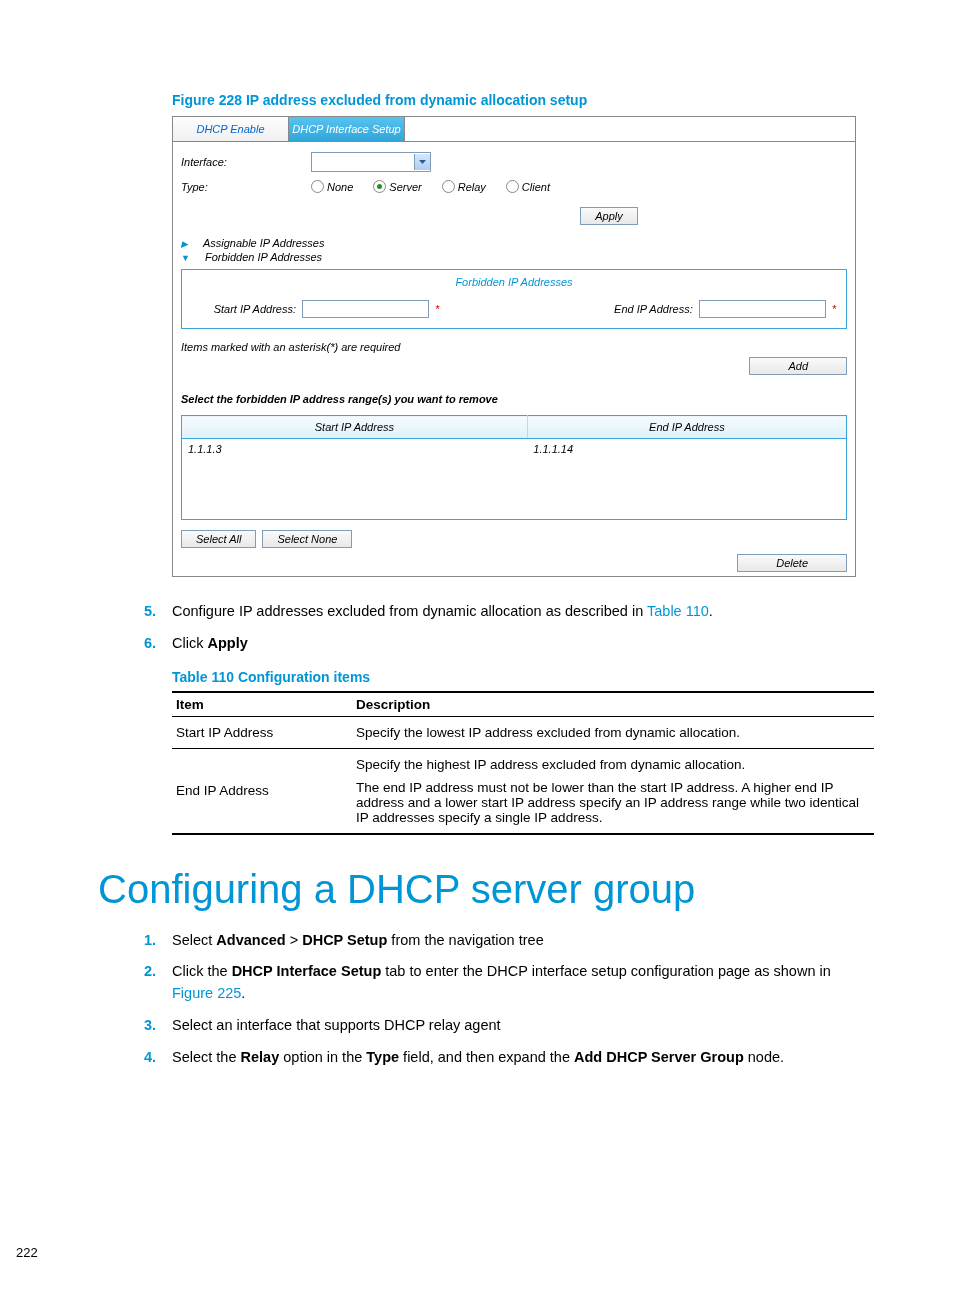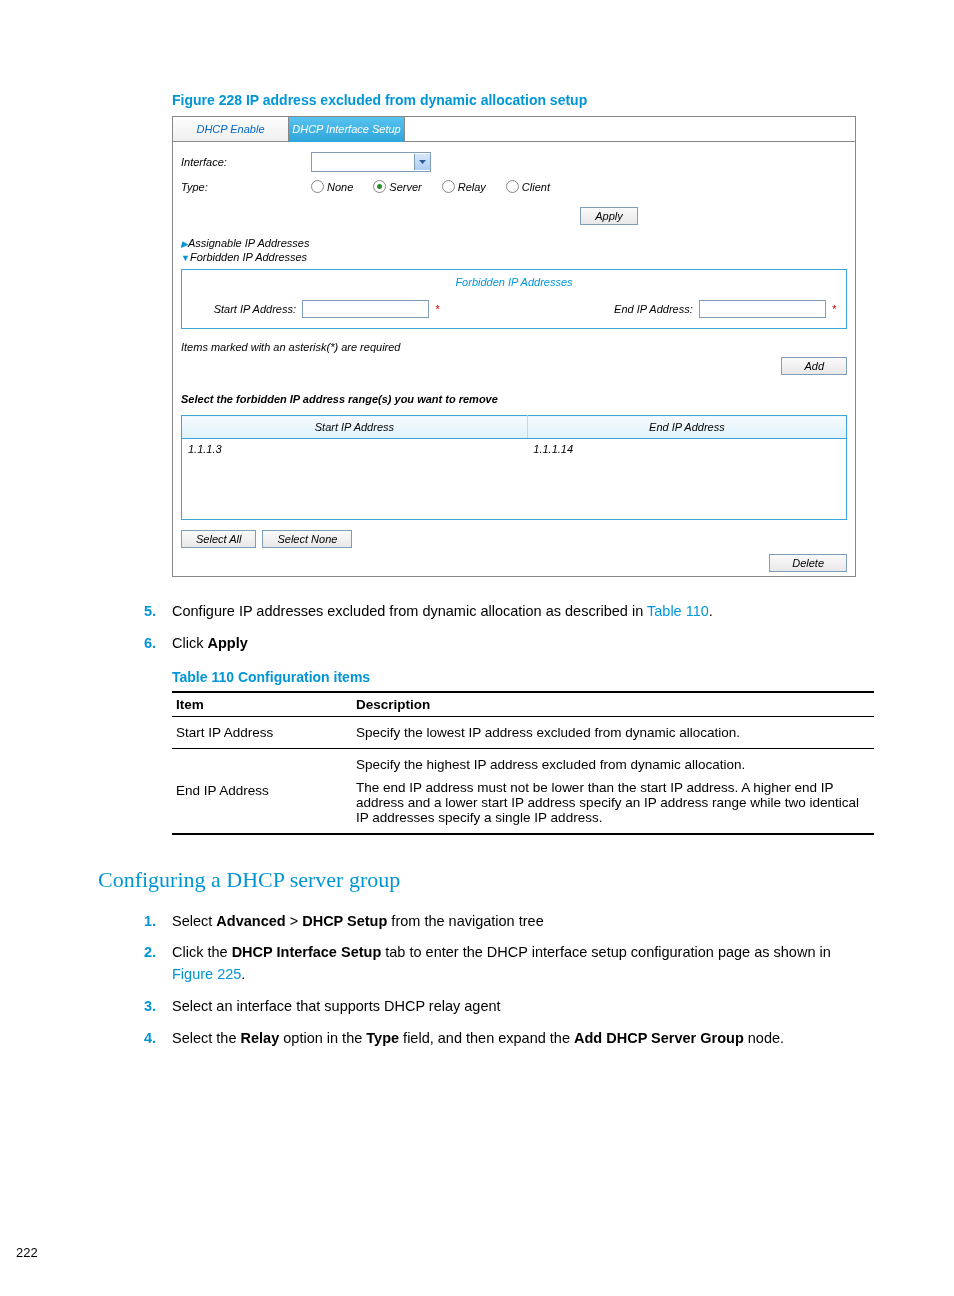--- a/index.html
+++ b/index.html
@@ -76,39 +76,39 @@
   .radio-dot {
     width: 11px; height: 11px; border: 1px solid #888; border-radius: 50%;
     display:inline-flex; align-items:center; justify-content:center; background:#fff;
   }
   .radio-dot.sel::after { content:""; width:5px; height:5px; background:#2a8f2a; border-radius:50%; }
   .btn {
     border: 1px solid #7f9db9; background: linear-gradient(#fafafa,#e8e8e8);
     font-size: 11px; padding: 2px 14px; display:inline-block; cursor:pointer;
   }
   .apply-wrap { text-align:center; margin: 14px 0 12px 190px; }
-  .exp { display:flex; align-items:center; gap:0; color:#000; font-size:11px; margin-bottom:2px; }
+  .exp { display:flex; align-items:center; gap:15px; color:#000; font-size:11px; margin-bottom:2px; }
   .tri-right::before { content:"▶"; color:#0096d6; font-size:9px; }
   .tri-down::before { content:"▼"; color:#0096d6; font-size:9px; }
 
   .forbidden-box {
     border: 1px solid #3aa6d8; margin-top: 6px;
   }
   .forbidden-header {
     color: #0096d6; text-align:center; font-size:11px; padding:6px 0;
   }
   .ip-row { display:flex; align-items:center; padding: 6px 10px 10px 10px; gap: 6px; }
   .ip-label { width: 104px; text-align:right; }
   .ip-input { width: 125px; height: 16px; border:1px solid #7f9db9; background:#fff; }
   .asterisk { color:#d00000; }
   .ip-label2 { width: 140px; text-align:right; margin-left:auto; }
 
   .note { font-size:11px; }
   .add-row { text-align:right; margin: 4px 0 10px 0; }
-  .btn.wide { padding: 2px 22px; }
+  .btn.wide { padding: 2px 38px; }
 
   .bold { font-weight:bold; }
 
   .tbl {
     border: 1px solid #3aa6d8; width:100%; border-collapse:collapse; font-size:11px;
     margin-top:10px;
   }
   .tbl th {
     background: linear-gradient(#f6fbfe,#dff1fb);
     border-bottom:1px solid #3aa6d8; font-weight:normal; padding:5px 0; text-align:center;
@@ -132,22 +132,22 @@
   .config-table {
     width: 702px; border-collapse:collapse; font-size:13.5px;
   }
   .config-table th { text-align:left; padding:4px 4px; border-top:2px solid #000; border-bottom:1px solid #000; font-weight:bold; }
   .config-table td { padding:8px 4px; border-bottom:1px solid #000; vertical-align:top; }
   .config-table tr:last-child td { border-bottom:2px solid #000; }
   .config-table td p { margin: 0 0 8px 0; }
   .config-table td p:last-child { margin-bottom:0; }
 
   .h1 {
-    color:#0096d6; font-weight:300; font-size: 22px; margin: 32px 0 18px 0;
-    font-family: Liberation Serif, serif;
+    color:#0096d6; font-weight:300; font-size: 40px; margin: 32px 0 18px 0;
+    font-family: Liberation Sans, sans-serif;
   }
   .pagenum { position:absolute; bottom:36px; left:16px; right:0; font-size:13px; }
 </style>
 </head>
 <body>
 
 <div class="page">
   <div class="indent">
     <div class="figure-caption">Figure 228 IP address excluded from dynamic allocation setup</div>
 

